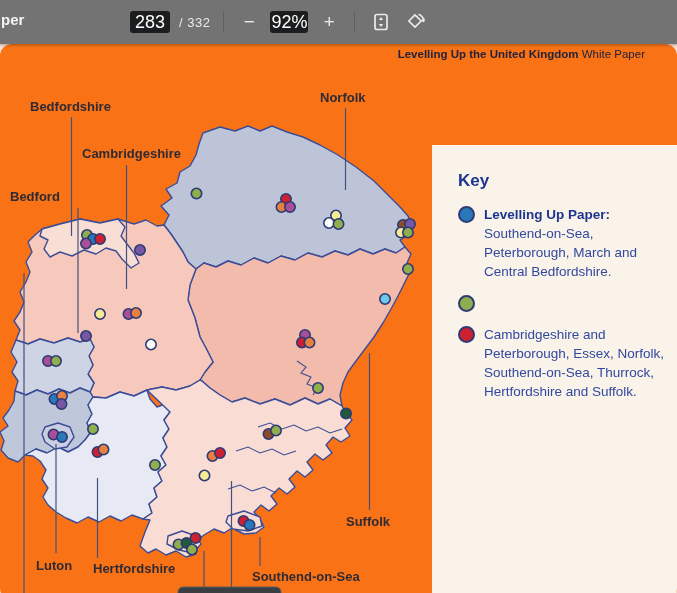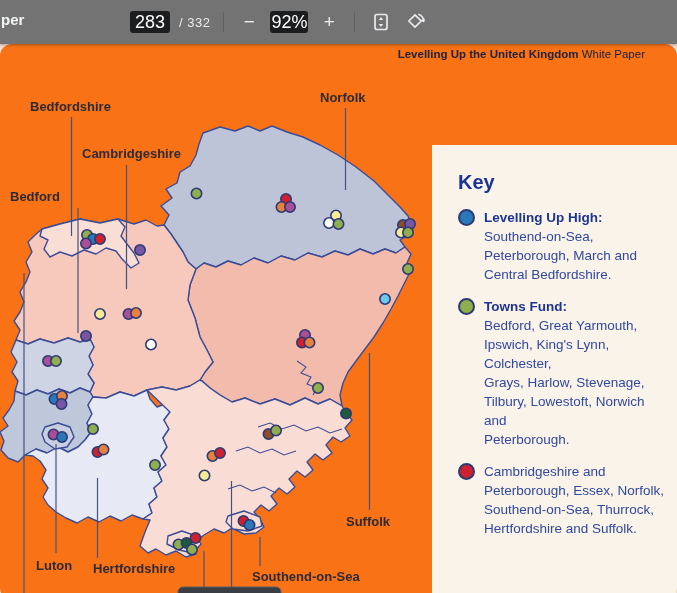--- a/index.html
+++ b/index.html
@@ -26,21 +26,21 @@
   .doc-header { position:absolute; top:4px; right:32px; font-size:11.5px; color:#22223a; }
   .doc-header b { font-weight:bold; }
 
   .map-wrap { position:absolute; top:0; left:0; width:440px; height:549px; }
   svg#map-svg { position:absolute; top:0; left:0; }
   .map-label { position:absolute; font-size:13px; font-weight:bold; color:#2f2a33; white-space:nowrap; }
 
   
   .key-panel { position:absolute; left:432px; top:101px; width:245px; height:448px; background:#faf3e9;
                padding:26px 10px 0 26px; z-index:10; }
-  .key-title { font-size:20px; font-weight:bold; color:#1c3590; margin-bottom:14px; }
+  .key-title { font-size:17px; font-weight:bold; color:#1c3590; margin-bottom:14px; }
   .key-entry { display:flex; align-items:flex-start; margin-bottom:13px; }
   .key-dot { width:17px; height:17px; border-radius:50%; border:2.5px solid #2d3a74; flex-shrink:0;
              margin:1px 9px 0 0; }
   .key-text { font-size:13.5px; line-height:19px; color:#31489f; }
   .key-label { font-weight:bold; color:#1c3590; }
   .key-places { white-space:pre-line; }
 </style>
 </head>
 <body>
 
@@ -176,36 +176,28 @@
         <div class="map-label" style="left: 252px; top: 525px;">Southend-on-Sea</div>
       </div>
   </div>
 
   <div class="key-panel">
     <div class="key-title">Key</div>
     <div id="key-list">
         <div class="key-entry">
           <span class="key-dot" style="background: rgb(40, 120, 186);"></span>
           <div class="key-text">
-            <div class="key-label">Levelling Up High:</div>
+            <div class="key-label">Levelling Up Paper:</div>
             <div class="key-places">Southend-on-Sea,
 Peterborough, March and
 Central Bedfordshire.</div>
           </div>
         </div>
         <div class="key-entry">
           <span class="key-dot" style="background: rgb(143, 174, 77);"></span>
-          <div class="key-text">
-            <div class="key-label">Towns Fund:</div>
-            <div class="key-places">Bedford, Great Yarmouth,
-Ipswich, King's Lynn, Colchester,
-Grays, Harlow, Stevenage,
-Tilbury, Lowestoft, Norwich and
-Peterborough.</div>
-          </div>
         </div>
         <div class="key-entry">
           <span class="key-dot" style="background: rgb(205, 32, 48);"></span>
           <div class="key-text">
             <div class="key-places">Cambridgeshire and
 Peterborough, Essex, Norfolk,
 Southend-on-Sea, Thurrock,
 Hertfordshire and Suffolk.</div>
           </div>
         </div>

